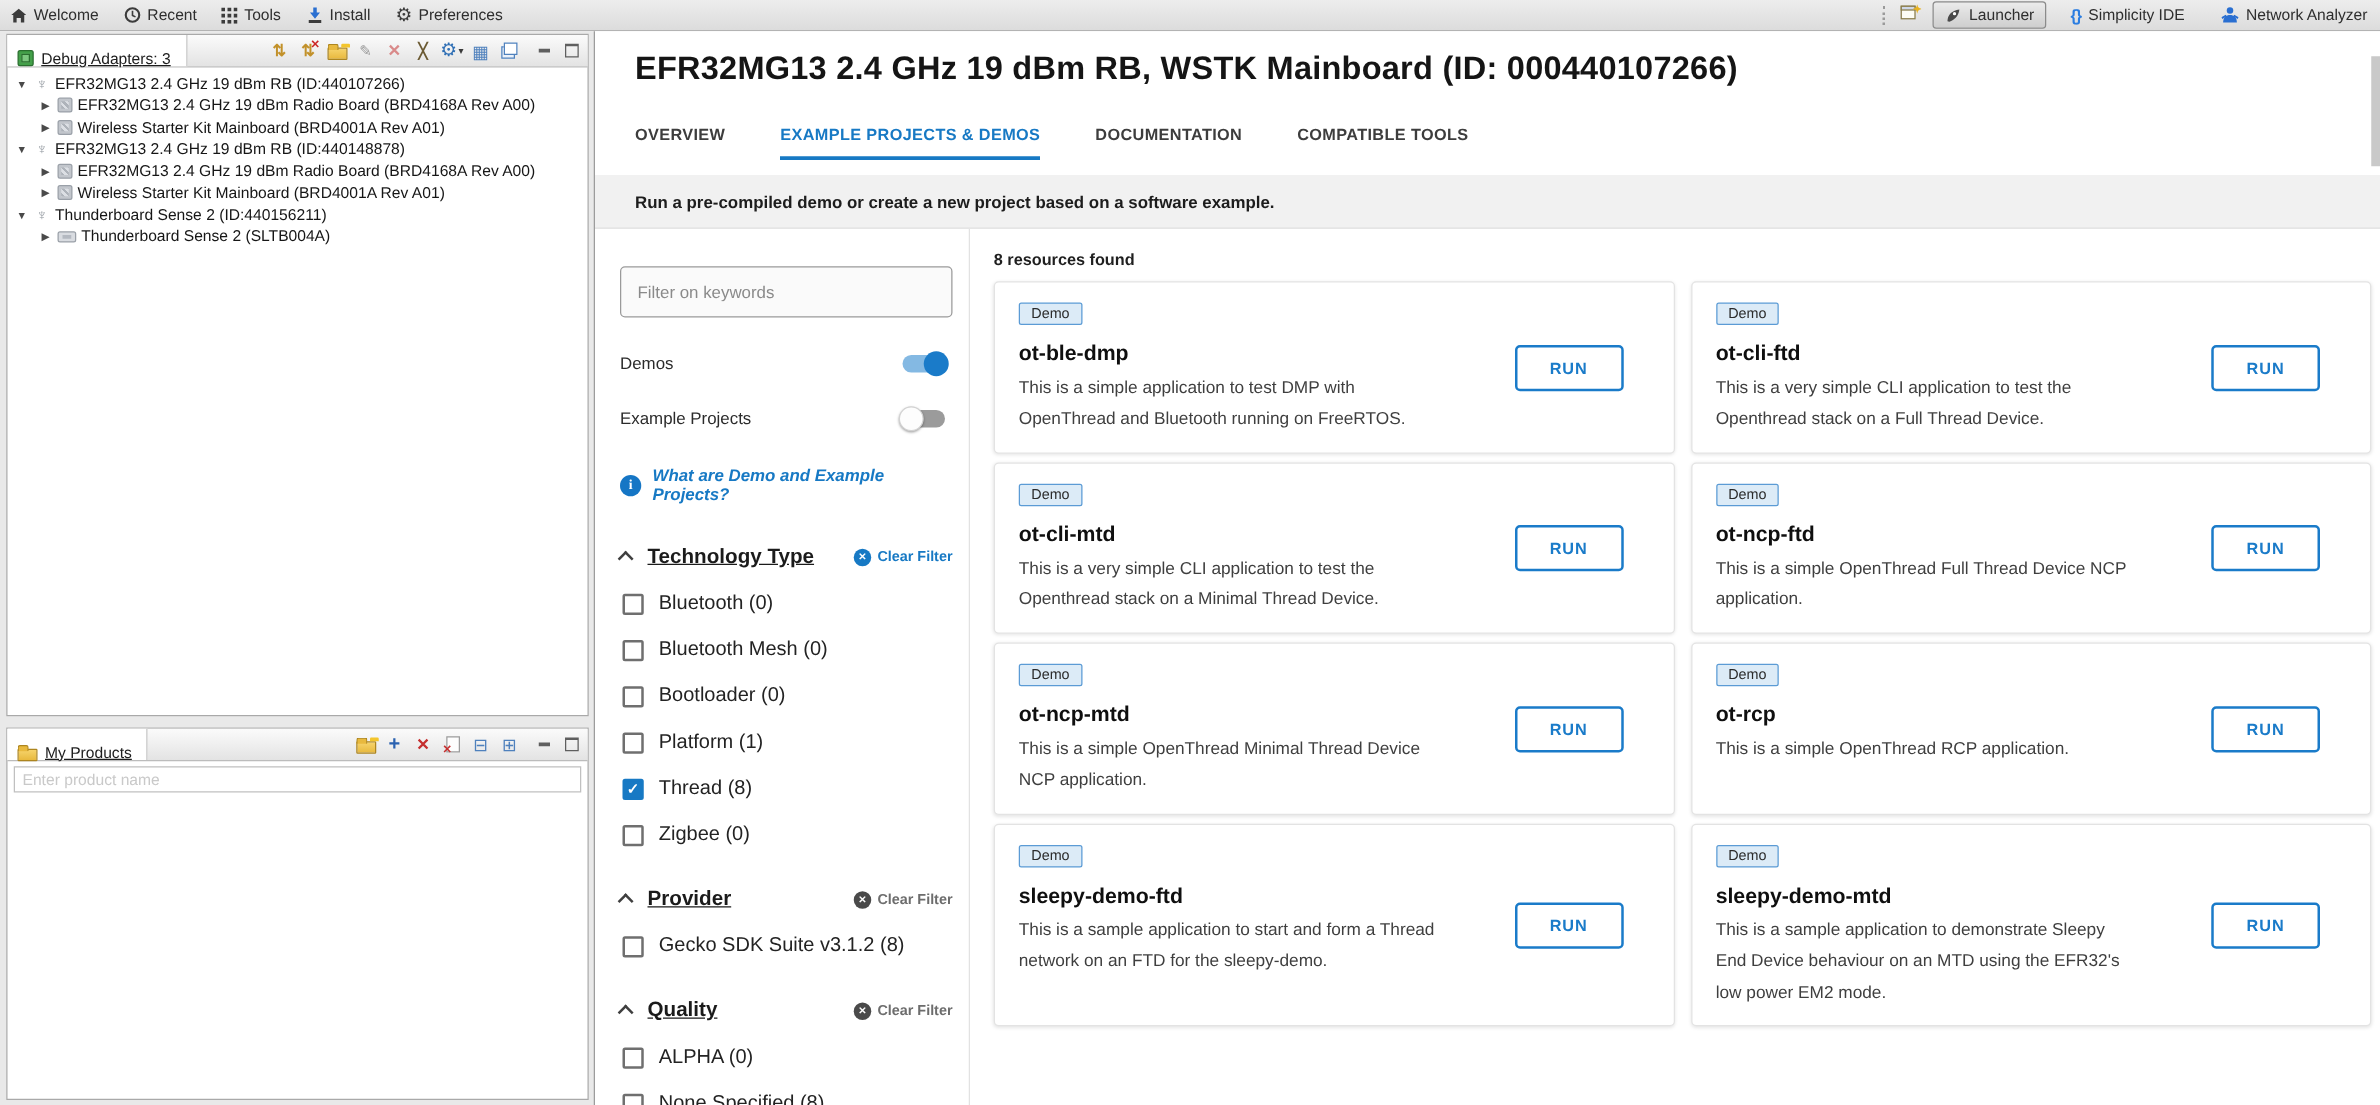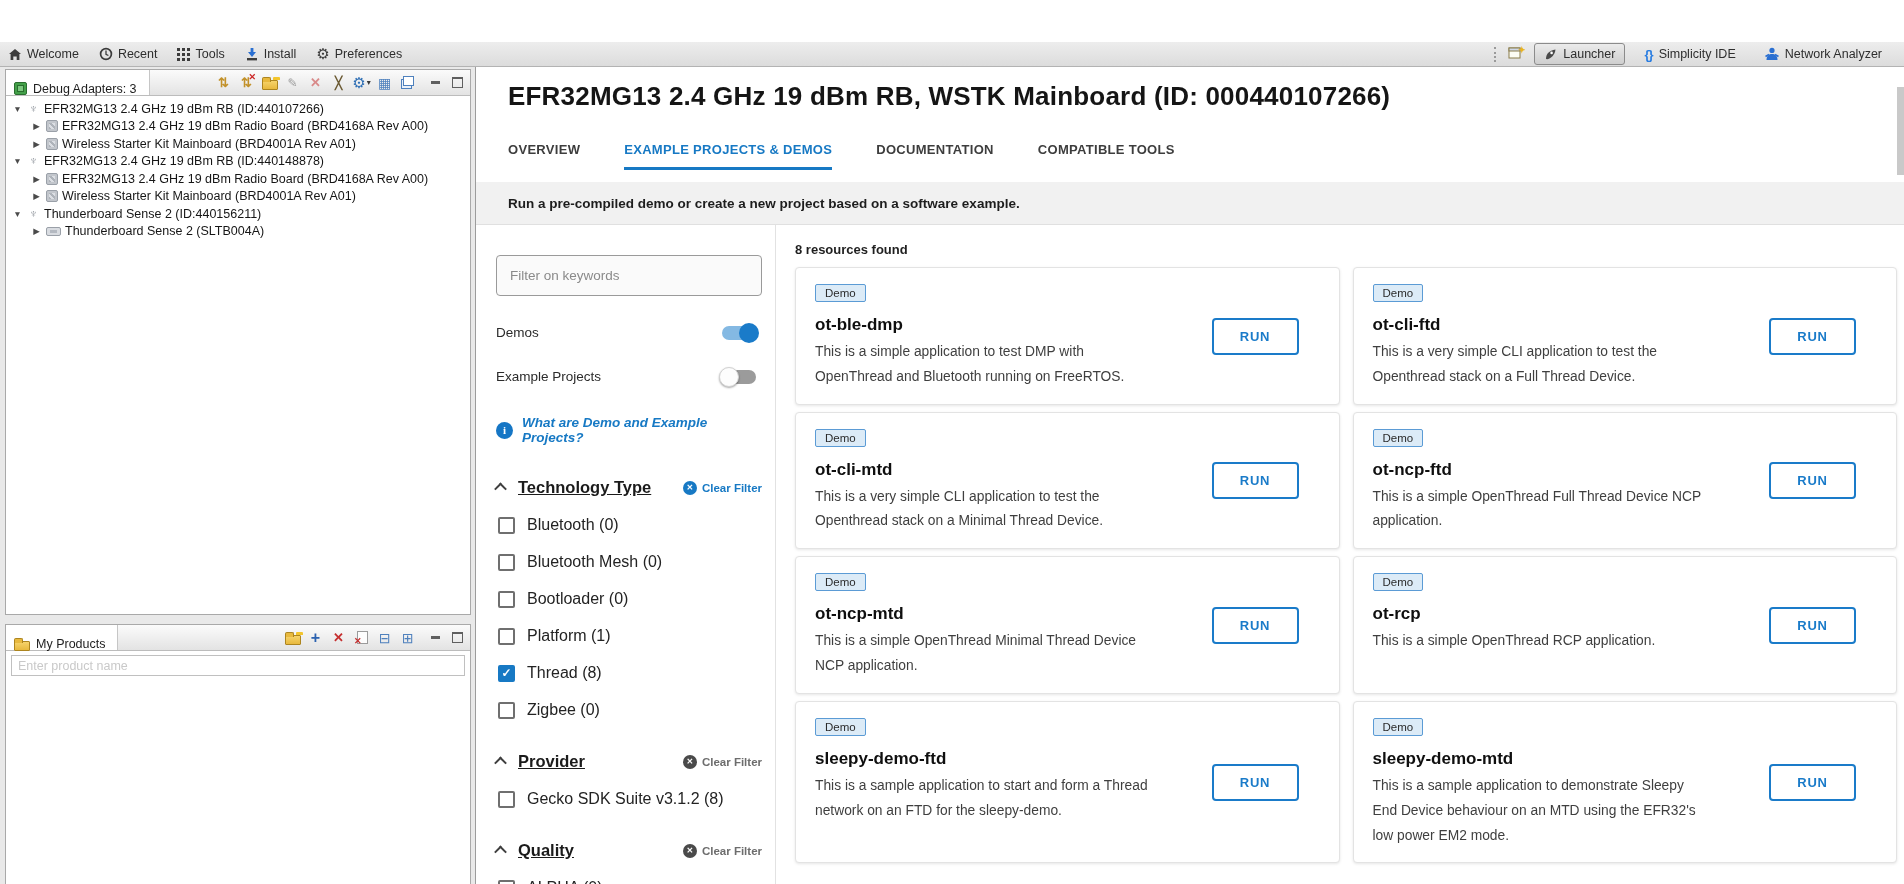--- a/index.html
+++ b/index.html
@@ -1,21 +1,21 @@
 <!DOCTYPE html>
 <html><head>
 <meta charset="utf-8">
 <style>
   * { box-sizing: border-box; margin: 0; padding: 0; }
   html,body { width:1904px; height:884px; overflow:hidden; }
   body { font-family:"Liberation Sans", sans-serif; background:#fff; color:#222; }
 
   
   .topbar { height:25px; display:flex; align-items:center; background:linear-gradient(#ededed,#dcdcdc);
-            border-bottom:1px solid #b3b3b3; padding:0 12px 0 8px;margin-top:42px; }
+            border-bottom:1px solid #b3b3b3; padding:0 0 0 8px; }
   .tb-left { display:flex; align-items:center; gap:20px; }
   .tbitem { display:flex; align-items:center; gap:5px; font-size:12.5px; color:#2e2e2e; }
   .tb-right { margin-left:auto; display:flex; align-items:center; gap:9px; white-space:nowrap; }
   .dotsep { width:0; height:15px; border-left:2px dotted #9a9a9a; margin:0 3px; }
   .persp-btn { display:flex; align-items:center; gap:6px; font-size:12.5px; color:#2e2e2e; padding:3px 9px; border:1px solid transparent; }
   .persp-btn.selected { background:linear-gradient(#ebebeb,#cecece); border:1px solid #8b8b8b; border-radius:3px; }
   .braces { color:#2a7de1; font-weight:bold; font-size:13px; letter-spacing:-1px; }
 
   
   .workbench { display:flex; height:859px; }
@@ -23,21 +23,21 @@
   
   .left { width:476px; background:#e9e9e9; border-right:1px solid #9c9c9c; display:flex; flex-direction:column; padding:2px 4px 4px 5px; }
   .panel { background:#fff; border:1px solid #a9a9a9; display:flex; flex-direction:column; }
   .panel-da { height:546px; }
   .sash { height:9px; }
   .panel-mp { flex:1; }
 
   .phead { height:26px; display:flex; align-items:center; background:linear-gradient(#fbfbfb,#e3e3e3);
            border-bottom:1px solid #bcbcbc; }
   .ptab { height:100%; display:flex; align-items:center; gap:6px; padding:12px 12px 0 8px; background:#fff;
-          border-right:1px solid #c6c6c6; font-size:12.5px; color:#1d1d1d; }
+          border-right:1px solid #c6c6c6; font-size:12.5px; color:#1d1d1d;text-decoration:underline; }
   .ptools { margin-left:auto; display:flex; align-items:center; gap:6px; padding-right:3px; }
   .pwin { display:flex; align-items:center; gap:5px; padding:0 4px 0 8px; }
 
   .ticon { width:17px; height:16px; display:inline-flex; align-items:center; justify-content:center;
            font-size:13px; position:relative; line-height:1; }
 
   
   .refresh-connections-icon::before { content:"⇅"; color:#c2912a; font-weight:bold; }
   .disconnect-icon::before { content:"⇅"; color:#c2912a; font-weight:bold; }
   .disconnect-icon::after { content:"✕"; color:#cc2626; font-size:9px; font-weight:bold; position:absolute; right:-1px; top:-2px; }

